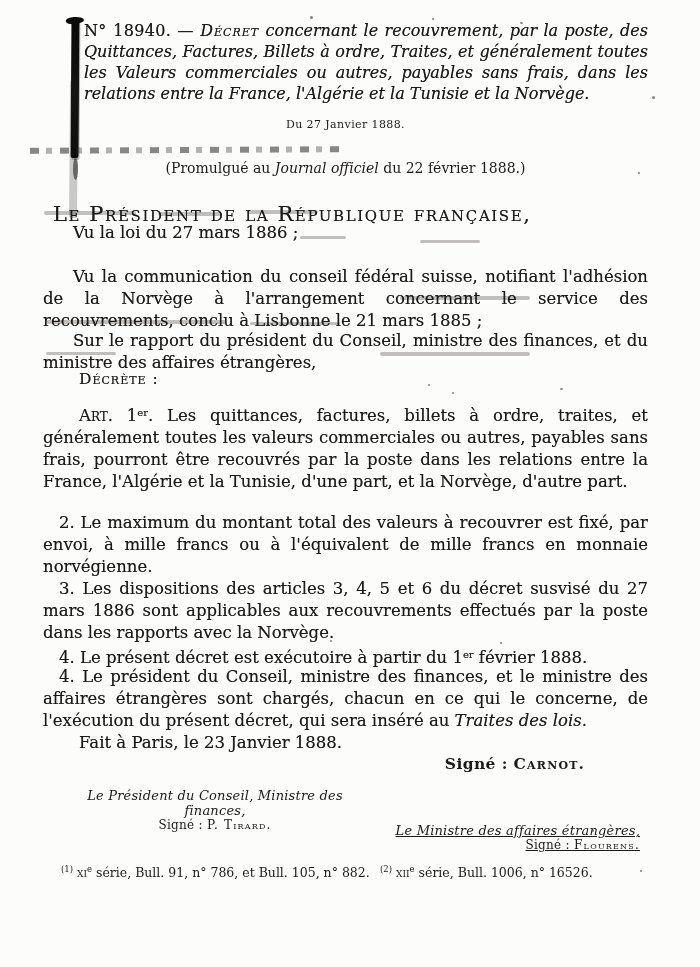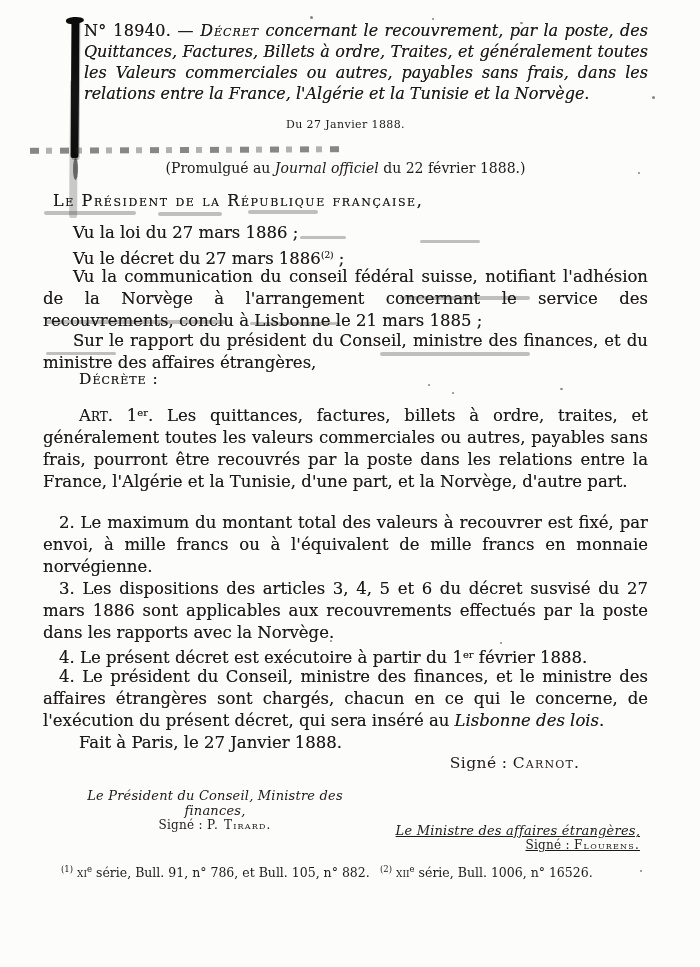--- a/index.html
+++ b/index.html
@@ -31,22 +31,22 @@
 
   .date-line{
     left:43px;top:118px;width:605px;
     font-size:11px;text-align:center;letter-spacing:.4px;
   }
   .promulgation{
     left:43px;top:160px;width:605px;
     font-size:14px;text-align:center;
   }
   .salutation{
-    left:43px;top:191px;width:605px;
-    font-size:16px;
+    left:43px;top:202px;width:605px;
+    font-size:21px;
     font-variant:small-caps;
     letter-spacing:1.6px;
     text-indent:10px;
     text-shadow:0 0 .5px rgba(0,0,0,.55);
   }
 
   .body-par{
     left:43px;width:605px;
     font-size:16.5px;line-height:22px;
     text-shadow:0 0 .35px rgba(0,0,0,.5);
@@ -59,21 +59,21 @@
     font-size:15.5px;
     font-variant:small-caps;letter-spacing:1px;
     text-indent:36px;
     text-shadow:0 0 .4px rgba(0,0,0,.55);
   }
   sup.note{font-size:9px;vertical-align:6px;letter-spacing:0;}
   sup.ord{font-size:10px;vertical-align:5px;}
 
   .sig-carnot{
     left:410px;top:754px;width:210px;
-    font-size:15.5px;text-align:center;letter-spacing:.4px;
+    font-size:15.5px;text-align:center;letter-spacing:.4px;font-weight:bold;
   }
   .sig-name{font-variant:small-caps;letter-spacing:1.2px;}
   .sig-col-left{left:60px;top:788px;width:310px;text-align:center;}
   .sig-col-right{left:392px;top:823px;width:248px;text-align:right;text-decoration:underline;}
   .sig-title{font-size:13px;font-style:italic;letter-spacing:.2px;}
   .sig-line{margin-top:9px;font-size:12px;letter-spacing:.3px;}
 
   .footnotes{
     left:45px;top:860px;width:600px;
     display:flex;
@@ -157,37 +157,36 @@
 
   <p class="abs header just"><span class="num">N° 18940.</span> <span class="num">—</span> <span class="lead">Décret</span><span> concernant le recouvrement, par la poste, des Quittances, Factures, Billets à ordre, Traites, et généralement toutes les Valeurs commerciales ou autres, payables sans frais, dans les relations entre la France, l'Algérie et la Tunisie et la Norvège.</span></p>
 
   <p class="abs date-line">Du 27 Janvier 1888.</p>
 
   <p class="abs promulgation"><span>(Promulgué au </span><span class="it">Journal officiel</span><span> du 22 février 1888.)</span></p>
 
   <p class="abs salutation">Le Président de la République française,</p>
 
   <p class="abs body-par just ind-md" style="top:222px">Vu la loi du 27 mars 1886&nbsp;;</p>
-  <p class="abs body-par just ind-md" style="top:244px"><span>Vu le décret du 27 mars 1886</span><sup class="note">(2)</sup><span>&nbsp;;</span></p>
   <p class="abs body-par just ind-md" style="top:266px">Vu la communication du conseil fédéral suisse, notifiant l'adhésion de la Norvège à l'arrangement concernant le service des recouvrements, conclu à Lisbonne le 21 mars 1885&nbsp;;</p>
   <p class="abs body-par just ind-md" style="top:330px">Sur le rapport du président du Conseil, ministre des finances, et du ministre des affaires étrangères,</p>
 
   <p class="abs decree-word">Décrète&nbsp;:</p>
 
   <p class="abs body-par just ind-lg" style="top:402px"><span class="sc">Art.</span><span> 1</span><sup class="ord">er</sup><span>. Les quittances, factures, billets à ordre, traites, et généralement toutes les valeurs commerciales ou autres, payables sans frais, pourront être recouvrés par la poste dans les relations entre la France, l'Algérie et la Tunisie, d'une part, et la Norvège, d'autre part.</span></p>
 
   <p class="abs body-par just ind-sm" style="top:512px">2. Le maximum du montant total des valeurs à recouvrer est fixé, par envoi, à mille francs ou à l'équivalent de mille francs en monnaie norvégienne.</p>
 
   <p class="abs body-par just ind-sm" style="top:578px">3. Les dispositions des articles 3, 4, 5 et 6 du décret susvisé du 27 mars 1886 sont applicables aux recouvrements effectués par la poste dans les rapports avec la Norvège.</p>
 
   <p class="abs body-par just ind-sm" style="top:644px"><span>4. Le présent décret est exécutoire à partir du 1</span><sup class="ord">er</sup><span> février 1888.</span></p>
 
-  <p class="abs body-par just ind-sm" style="top:666px"><span>4. Le président du Conseil, ministre des finances, et le ministre des affaires étrangères sont chargés, chacun en ce qui le concerne, de l'exécution du présent décret, qui sera inséré au </span><span class="it">Lisbonne des lois</span><span>.</span></p>
-
-  <p class="abs body-par ind-lg" style="top:732px">Fait à Paris, le 27 Janvier 1888.</p>
+  <p class="abs body-par just ind-sm" style="top:666px"><span>4. Le président du Conseil, ministre des finances, et le ministre des affaires étrangères sont chargés, chacun en ce qui le concerne, de l'exécution du présent décret, qui sera inséré au </span><span class="it">Traites des lois</span><span>.</span></p>
+
+  <p class="abs body-par ind-lg" style="top:732px">Fait à Paris, le 23 Janvier 1888.</p>
 
   <p class="abs sig-carnot"><span>Signé&nbsp;: </span><span class="sig-name">Carnot.</span></p>
 
   <div class="abs sig-col-left">
     <p class="sig-title">Le Président du Conseil, Ministre des finances,</p>
     <p class="sig-line"><span>Signé&nbsp;: </span><span class="sig-name">P. Tirard.</span></p>
   </div>
 
   <div class="abs sig-col-right">
     <p class="sig-title">Le Ministre des affaires étrangères,</p>

